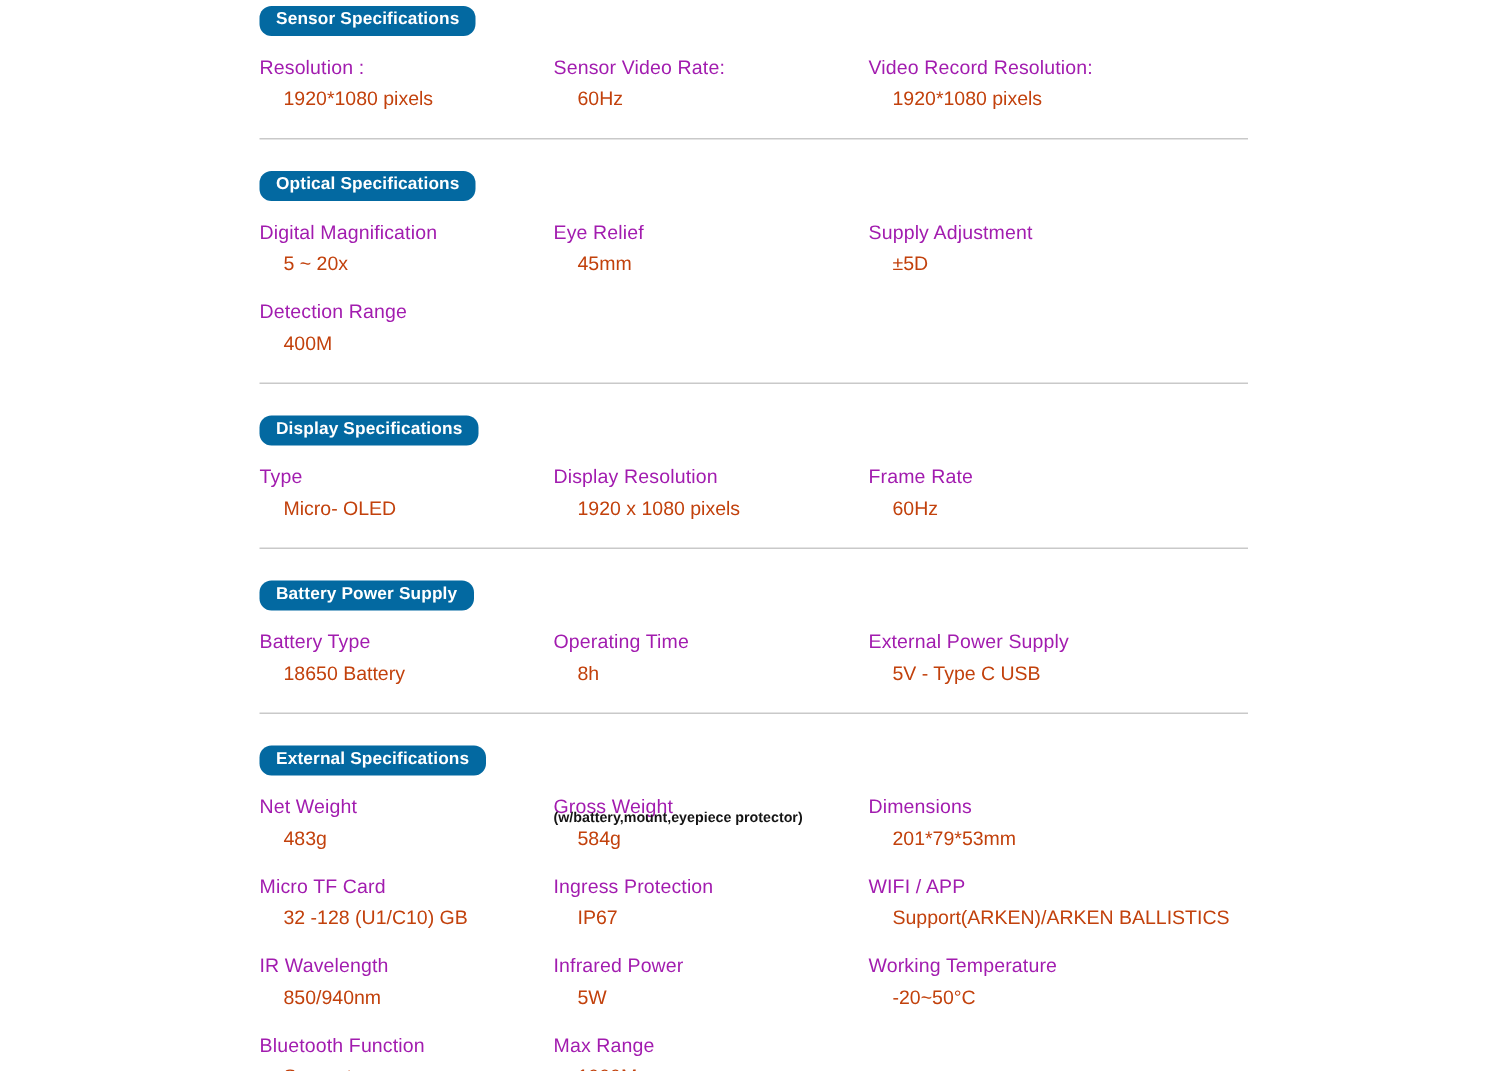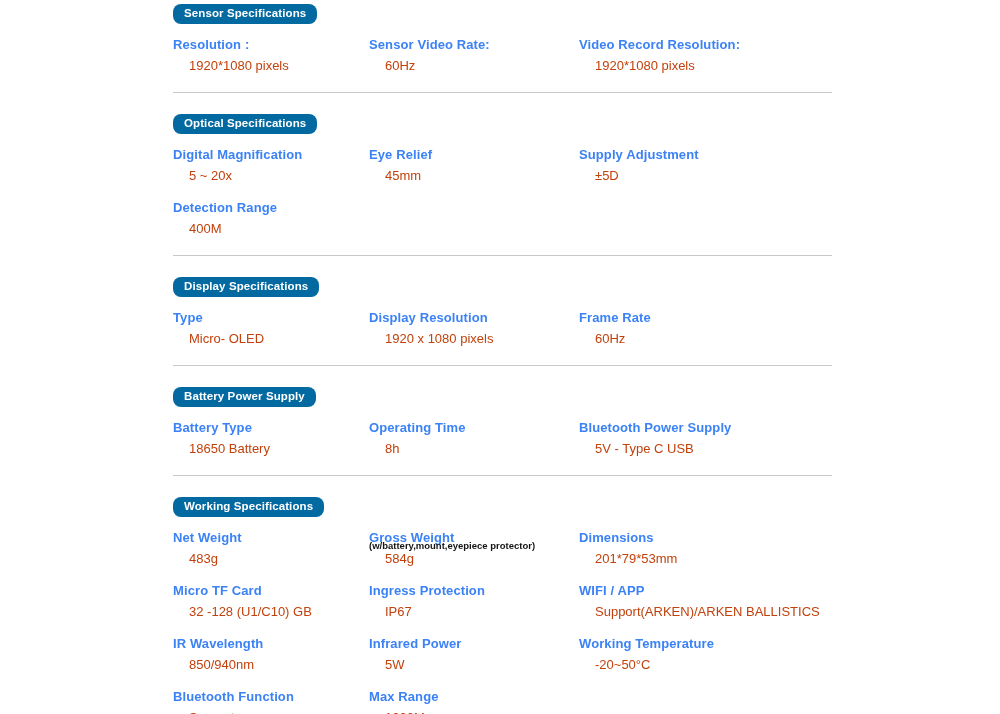--- a/index.html
+++ b/index.html
@@ -40,22 +40,22 @@
   }
   .row {
     display: grid;
     grid-template-columns: 196px 210px 1fr;
     margin-bottom: 18px;
   }
   .row:last-child { margin-bottom: 0; }
   .cell { padding-right: 10px; }
   .label {
     font-size: 13px;
-    font-weight: bold;
-    color: #3b82f6;
+    font-weight: normal;
+    color: #a21caf;
     line-height: 14px;
     margin-bottom: 7px;
     letter-spacing: 0.1px;
   }
   .sublabel {
     font-size: 9.5px;
     font-weight: bold;
     color: #141414;
     line-height: 10px;
     margin: -4px 0 1px 0;
@@ -123,25 +123,25 @@
     <div class="spec-section"><div class="badge">Battery Power Supply</div><div class="row">
         <div class="cell">
           <div class="label">Battery Type</div>
           <div class="value">18650 Battery</div>
         </div>
         <div class="cell">
           <div class="label">Operating Time</div>
           <div class="value">8h</div>
         </div>
         <div class="cell">
-          <div class="label">Bluetooth Power Supply</div>
+          <div class="label">External Power Supply</div>
           <div class="value">5V - Type C USB</div>
         </div>
       </div></div>
-    <div class="spec-section"><div class="badge">Working Specifications</div><div class="row">
+    <div class="spec-section"><div class="badge">External Specifications</div><div class="row">
         <div class="cell">
           <div class="label">Net Weight</div>
           <div class="value">483g</div>
         </div>
         <div class="cell">
           <div class="label" style="margin-bottom: 0px;">Gross Weight</div>
           <div class="sublabel">(w/battery,mount,eyepiece protector)</div>
           <div class="value">584g</div>
         </div>
         <div class="cell">

